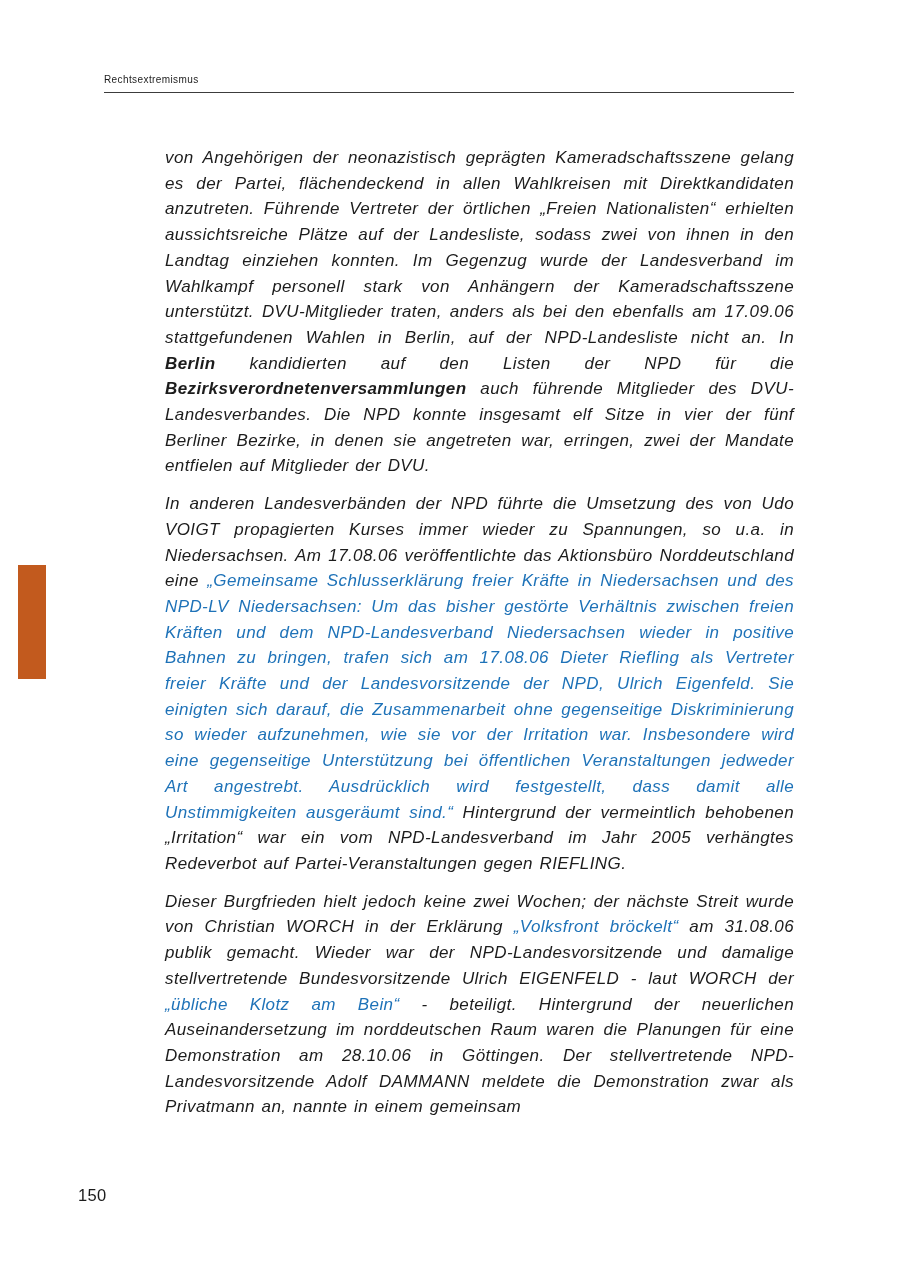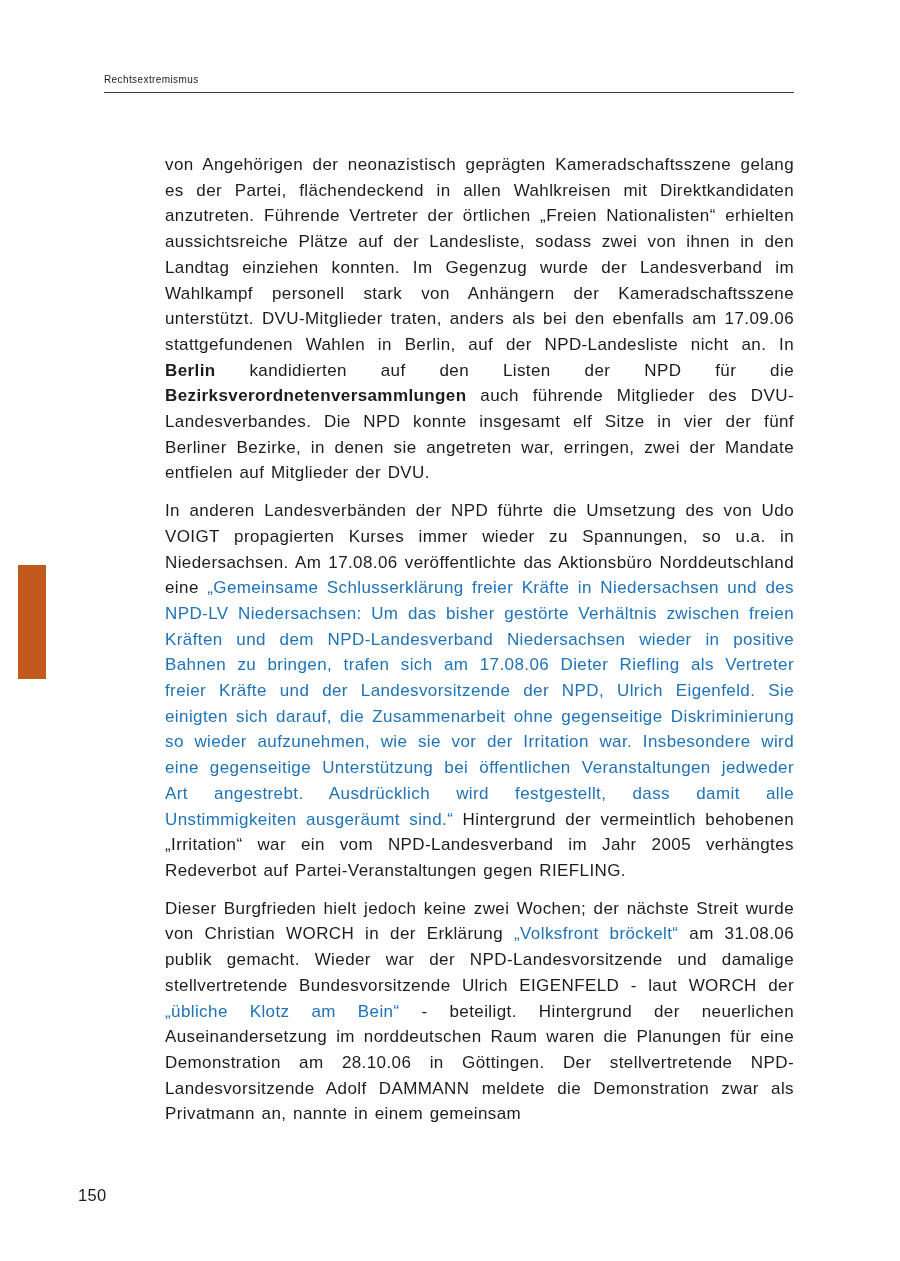--- a/index.html
+++ b/index.html
@@ -34,21 +34,21 @@
     position: absolute;
     left: 165px;
     top: 145px;
     width: 629px;
     font-size: 17px;
     line-height: 25.7px;
     letter-spacing: 0.4px;
     word-spacing: 1.5px;
     text-align: justify;
   }
-  .content p { margin: 7px 0 12px 0; }
+  .content p { margin: 0 0 12px 0; font-style: italic; }
   .run-normal { color: var(--text); }
   .run-bold { font-weight: 700; color: var(--text); }
   .run-blue { color: var(--blue); }
   .marker {
     position: absolute;
     left: 18px;
     top: 565px;
     width: 28px;
     height: 114px;
     background: var(--orange);

